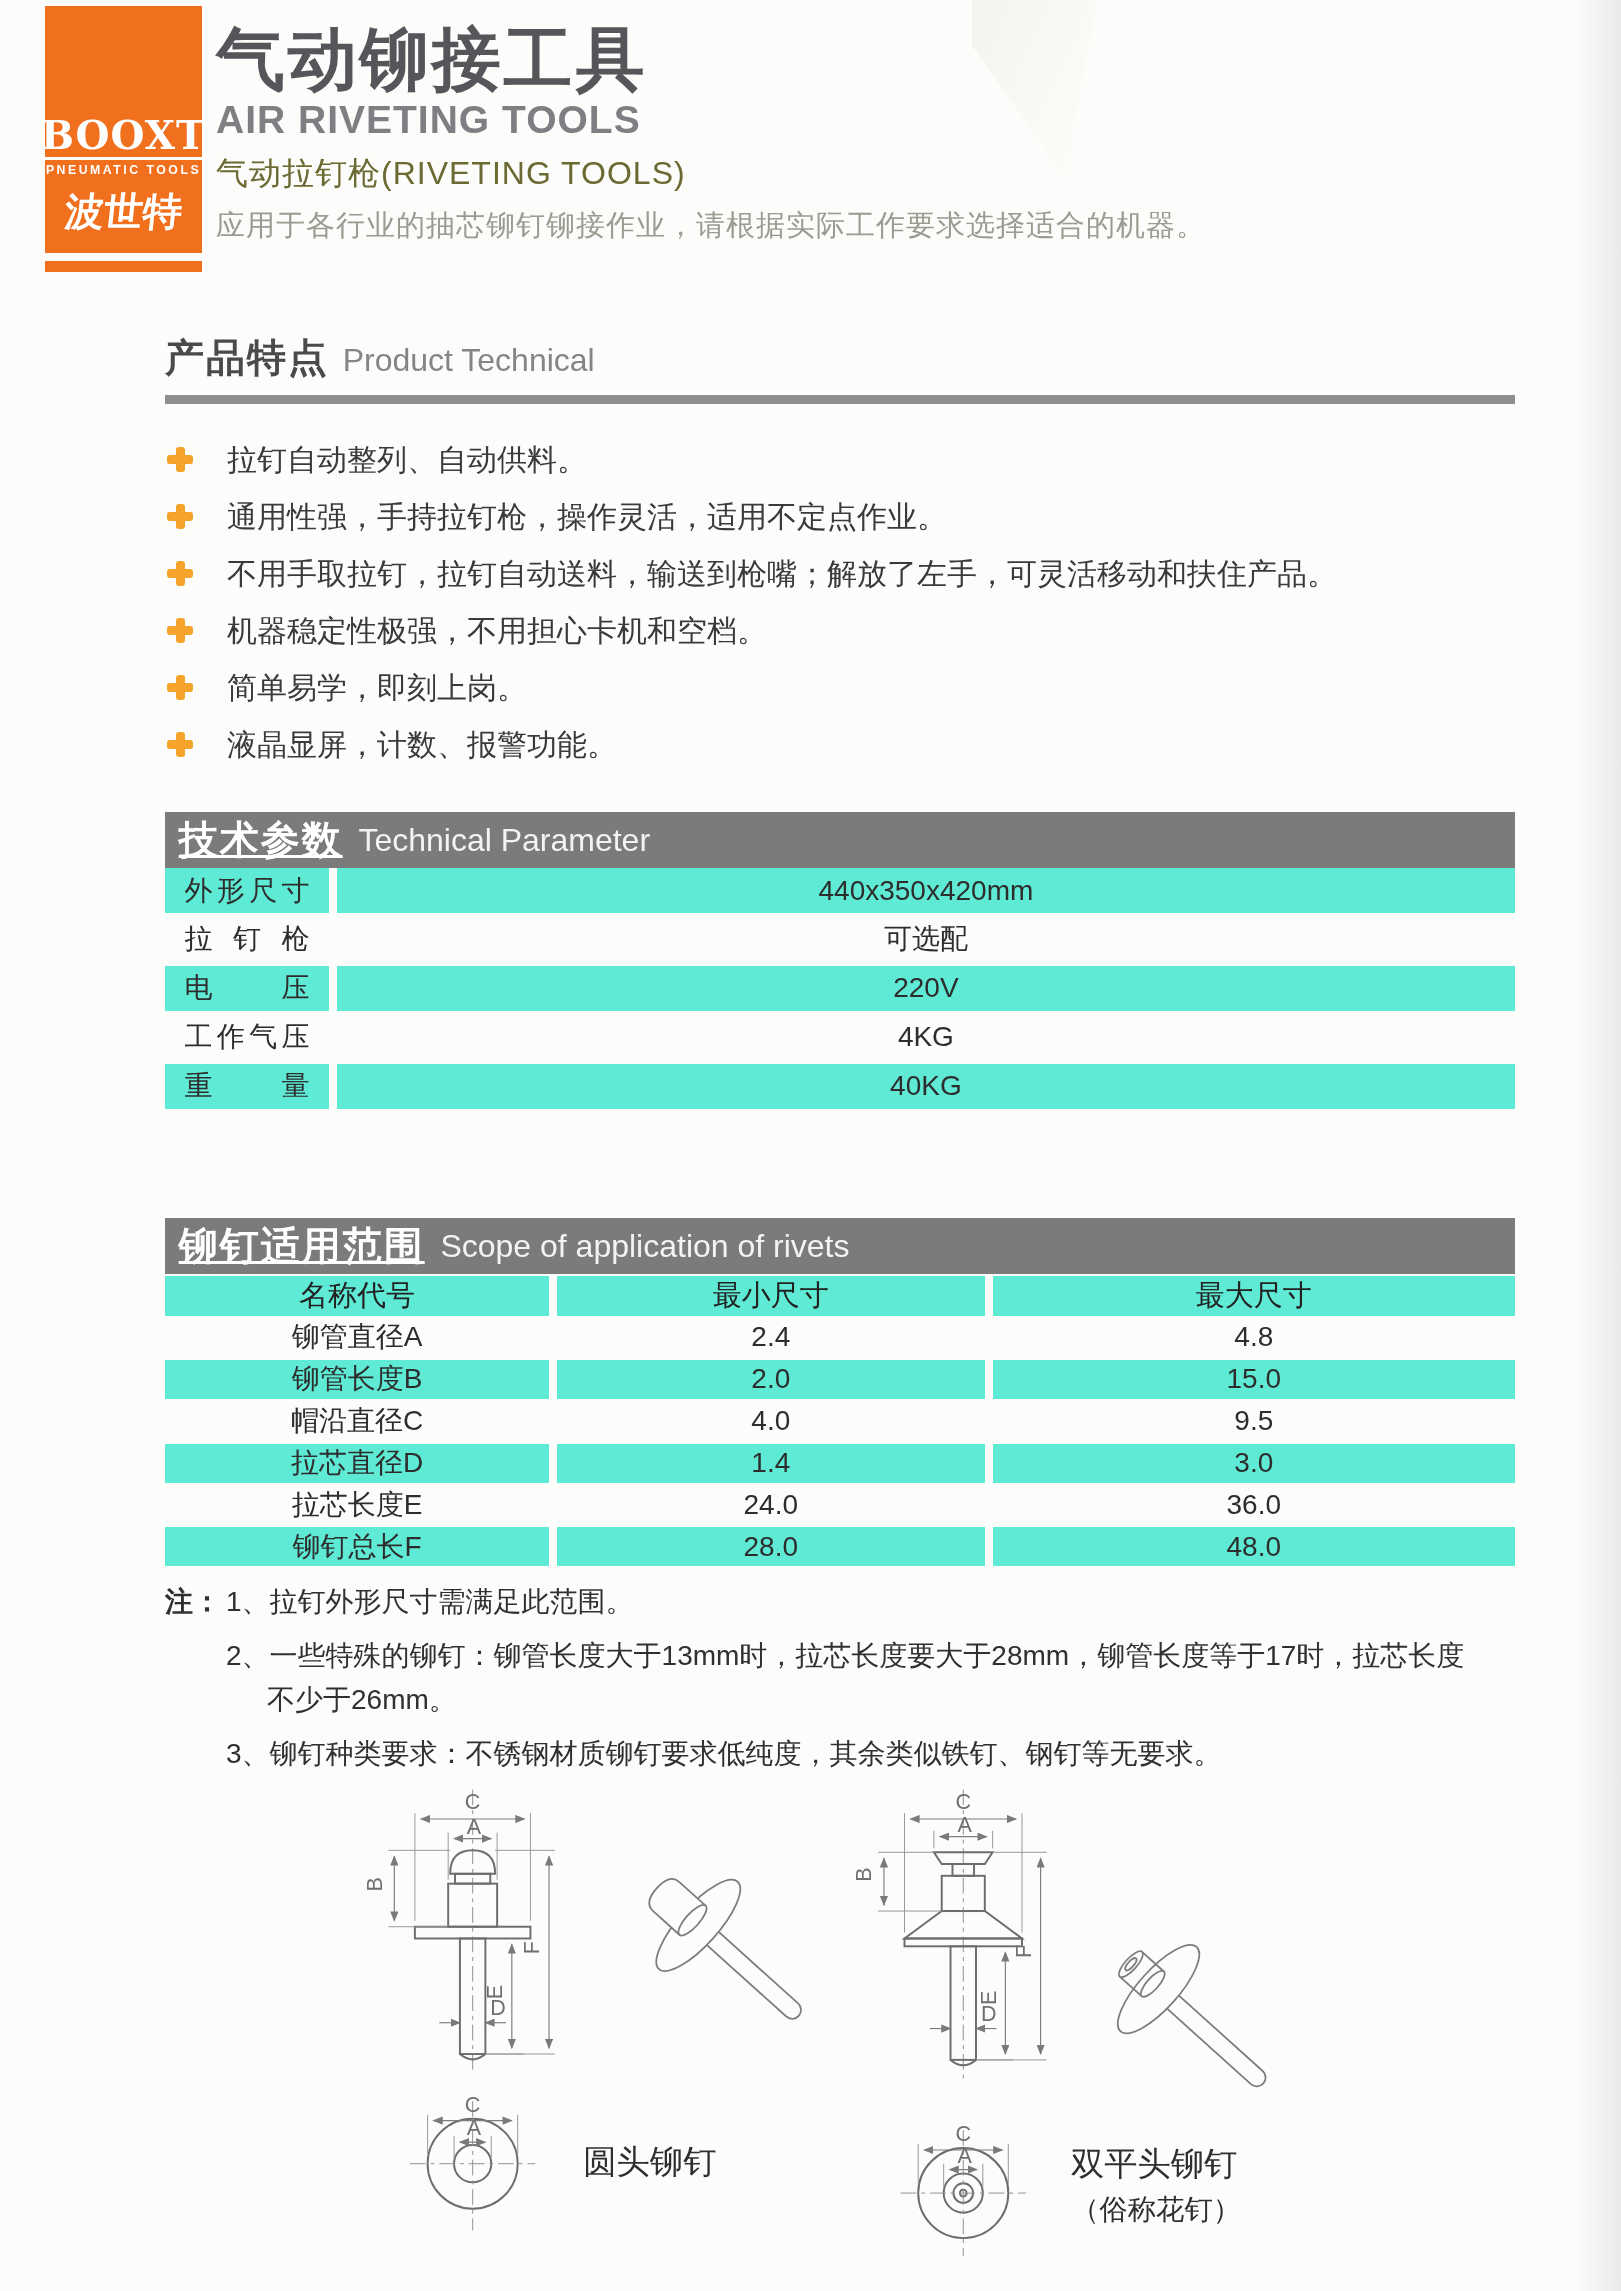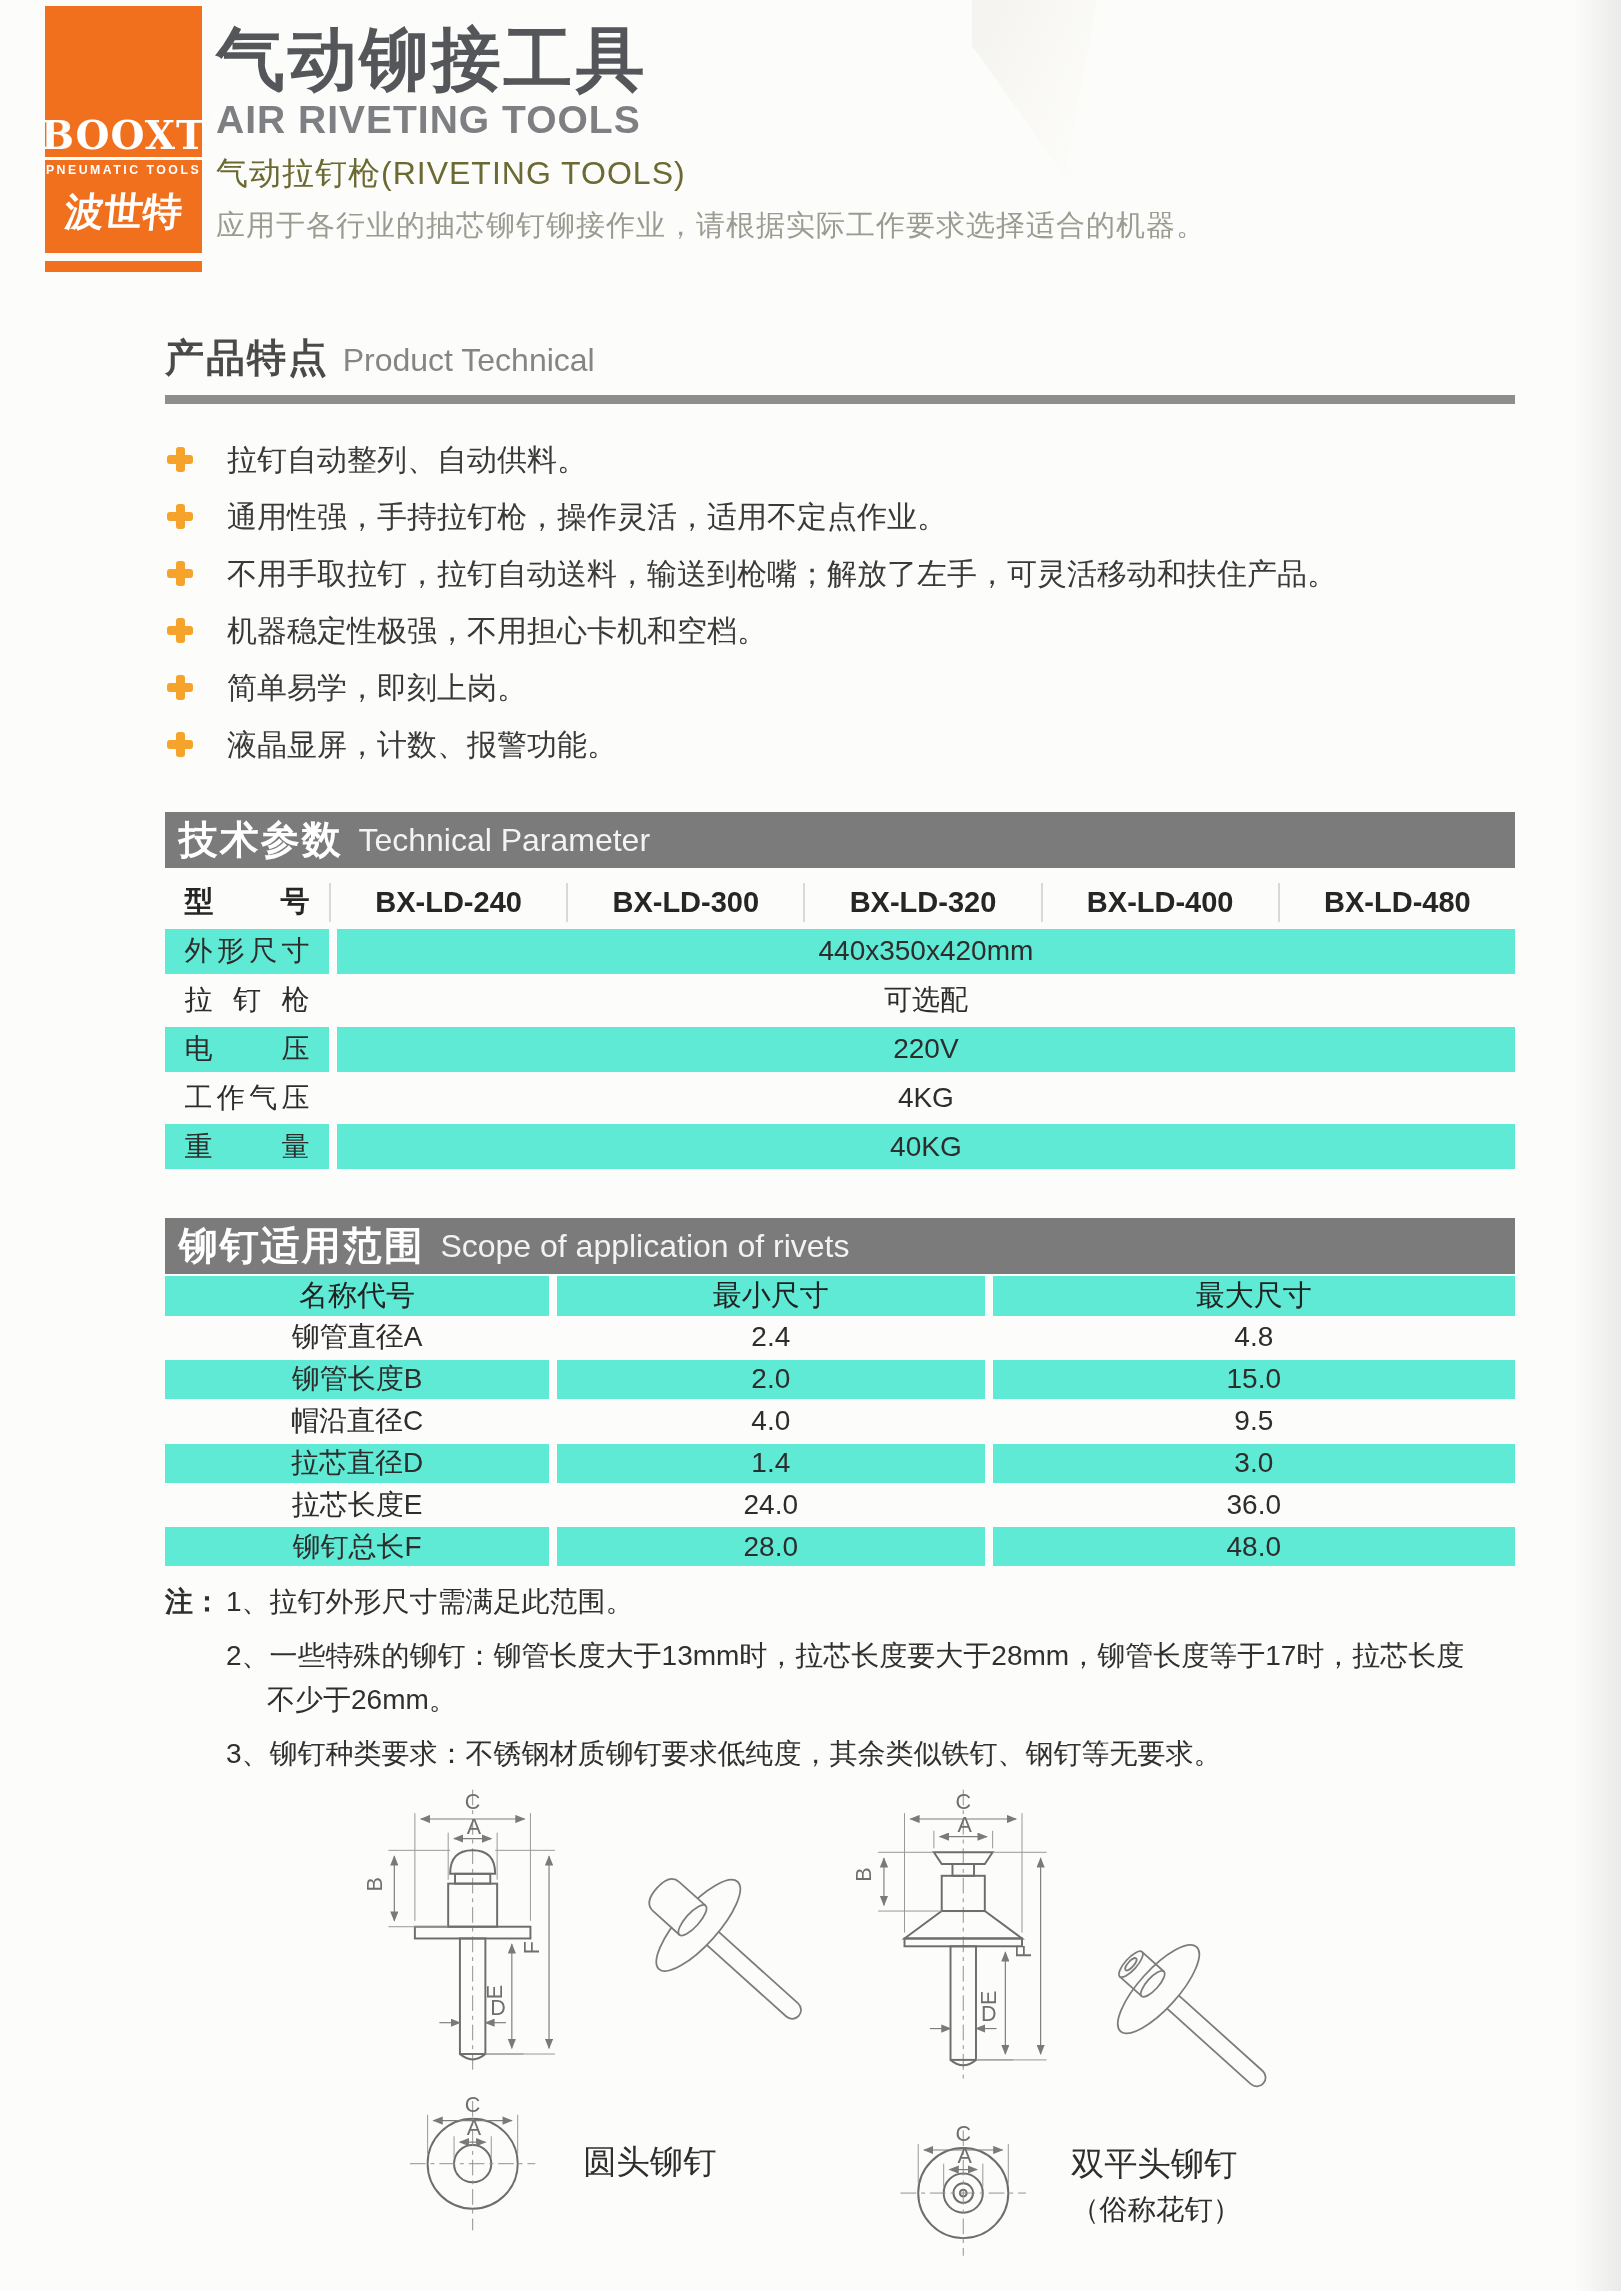--- a/index.html
+++ b/index.html
@@ -28,21 +28,21 @@
   .title-en{font-size:39px;color:#7d7f83;letter-spacing:1px;margin-top:2px;font-weight:bold;}
   .subtitle{font-size:32px;color:#6c6a33;font-weight:500;margin-top:9.8px;letter-spacing:1px;}
   .desc{font-size:29px;color:#9b9b91;margin-top:9.8px;letter-spacing:1px;}
   
   .sec-head{display:flex;align-items:baseline;gap:13.7px;}
   .sec-head .cn{font-size:39px;font-weight:700;color:#4a4a4a;letter-spacing:2px;}
   .sec-head .en{font-size:32px;color:#858585;}
   .rule{height:8.8px;background:#8e8e8e;margin-top:9.8px;}
   .bar{height:56px;background:#7b7b7b;display:flex;align-items:center;padding-left:13.7px;
        box-sizing:border-box;gap:15.7px;}
-  .bar .cn{font-size:39px;font-weight:700;color:#fff;letter-spacing:2px;}
+  .bar .cn{font-size:39px;font-weight:700;color:#fff;letter-spacing:2px;text-decoration:underline;}
   .bar .en{font-size:32px;color:#f3f3f3;}
   
   .features{position:absolute;left:165px;top:331px;width:1350px;}
   .feat-list{margin:39px 0 0 0;padding:0;list-style:none;}
   .feat-list li{display:flex;gap:33px;align-items:flex-start;margin-bottom:22.5px;
         font-size:30px;color:#3a3a3a;line-height:1.15;}
   .plus{position:relative;width:29px;height:29px;flex:none;margin-top:2px;}
   .plus::before{content:"";position:absolute;left:2px;top:10.8px;width:25.5px;height:8.8px;
         background:#f5a32b;border-radius:2.9px;}
   .plus::after{content:"";position:absolute;left:10.8px;top:2px;width:8.8px;height:25.5px;
@@ -137,30 +137,20 @@
           <span class="plus"></span>
           <span>液晶显屏，计数、报警功能。</span>
         </li>
     </ul>
   </div>
 
   <div class="tech">
     <div class="bar">
       <span class="cn">技术参数</span>
       <span class="en">Technical Parameter</span>
-    </div>
-    <div class="tech-head">
-      <div class="lab">
-          <span style="display:block;text-align:justify;text-align-last:justify;padding:0 19.6px;">型号</span>
-        </div>
-      <div class="model">BX-LD-240</div>
-      <div class="model">BX-LD-300</div>
-      <div class="model">BX-LD-320</div>
-      <div class="model">BX-LD-400</div>
-      <div class="model">BX-LD-480</div>
     </div>
     <div class="tech-row">
       <div class="lab shade">
           <span>外形尺寸</span>
         </div>
         <div></div>
       <div class="val shade">440x350x420mm</div>
     </div>
     <div class="tech-row">
       <div class="lab">

